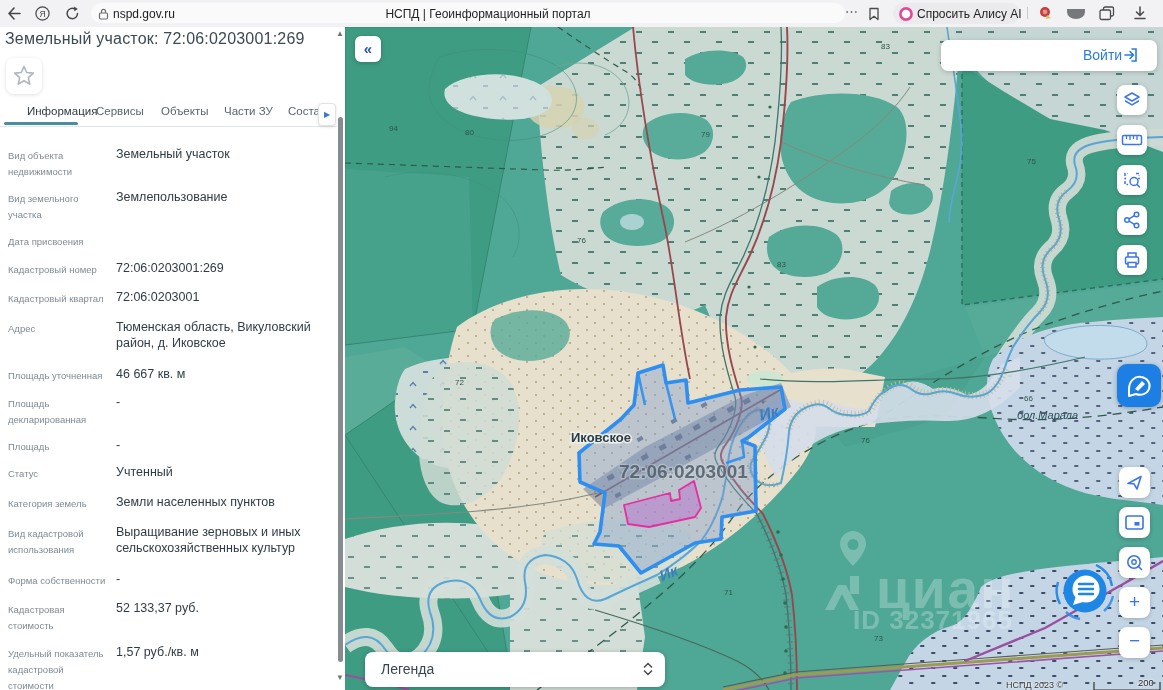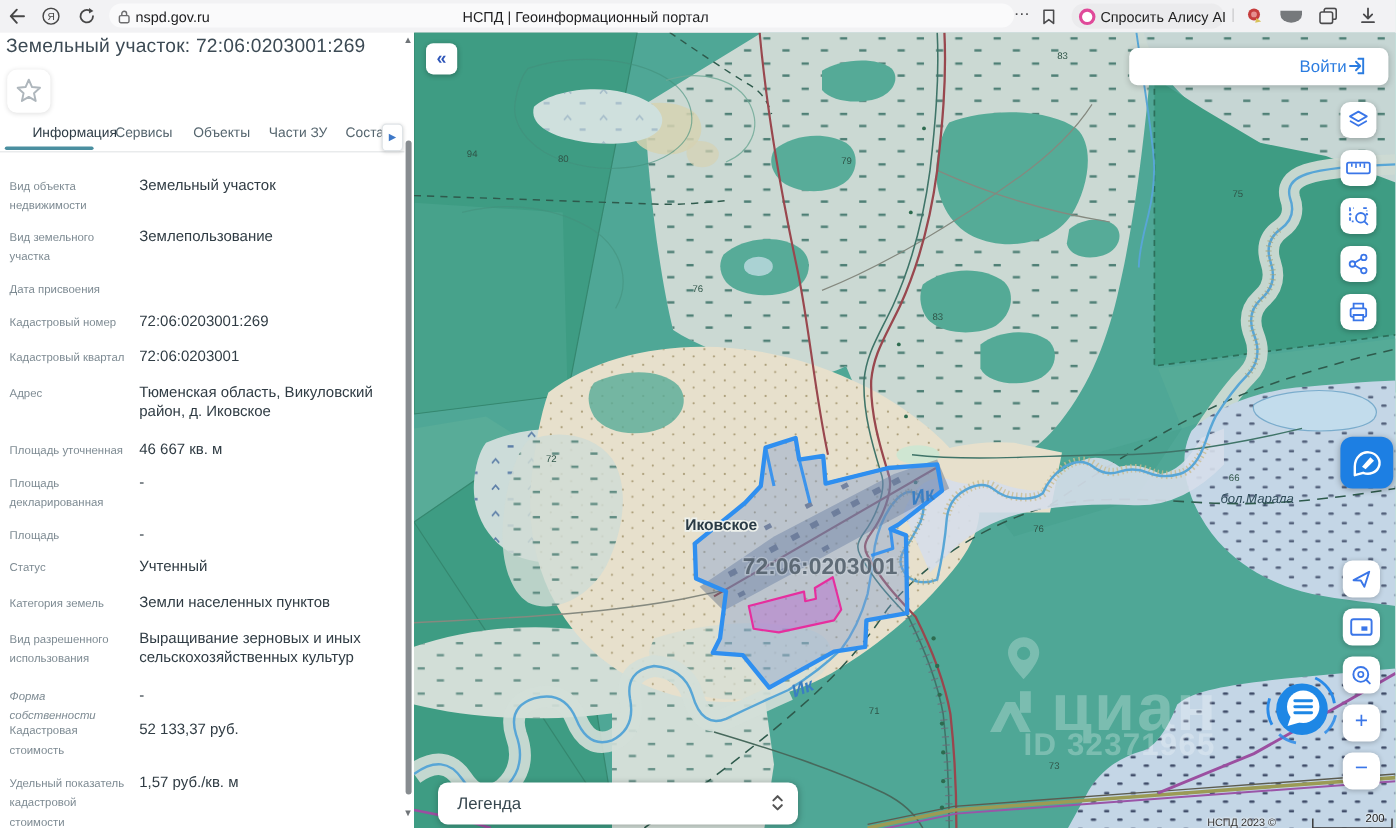--- a/index.html
+++ b/index.html
@@ -105,23 +105,23 @@
   <div class="lab" style="top:341px;">Площадь уточненная</div>
   <div class="val" style="top:339px;">46 667 кв. м</div>
   <div class="lab" style="top:369px;">Площадь декларированная</div>
   <div class="val" style="top:367px;">-</div>
   <div class="lab" style="top:412px;">Площадь</div>
   <div class="val" style="top:410px;">-</div>
   <div class="lab" style="top:439px;">Статус</div>
   <div class="val" style="top:437px;">Учтенный</div>
   <div class="lab" style="top:469px;">Категория земель</div>
   <div class="val" style="top:467px;">Земли населенных пунктов</div>
-  <div class="lab" style="top:499px;">Вид разрешенного использования</div>
+  <div class="lab" style="top:499px;">Вид кадастровой использования</div>
   <div class="val" style="top:497px;">Выращивание зерновых и иных сельскохозяйственных культур</div>
-  <div class="lab" style="top:546px;font-style:italic;">Форма собственности</div>
+  <div class="lab" style="top:546px;">Форма собственности</div>
   <div class="val" style="top:544px;">-</div>
   <div class="lab" style="top:575px;">Кадастровая стоимость</div>
   <div class="val" style="top:573px;">52 133,37 руб.</div>
   <div class="lab" style="top:619px;">Удельный показатель кадастровой стоимости</div>
   <div class="val" style="top:617px;">1,57 руб./кв. м</div>
   <div class="sbarr" style="top:2px;">▲</div>
   <div class="sbarr" style="top:646px;">▼</div>
   <div id="sbthumb"></div>
 </div>
 

